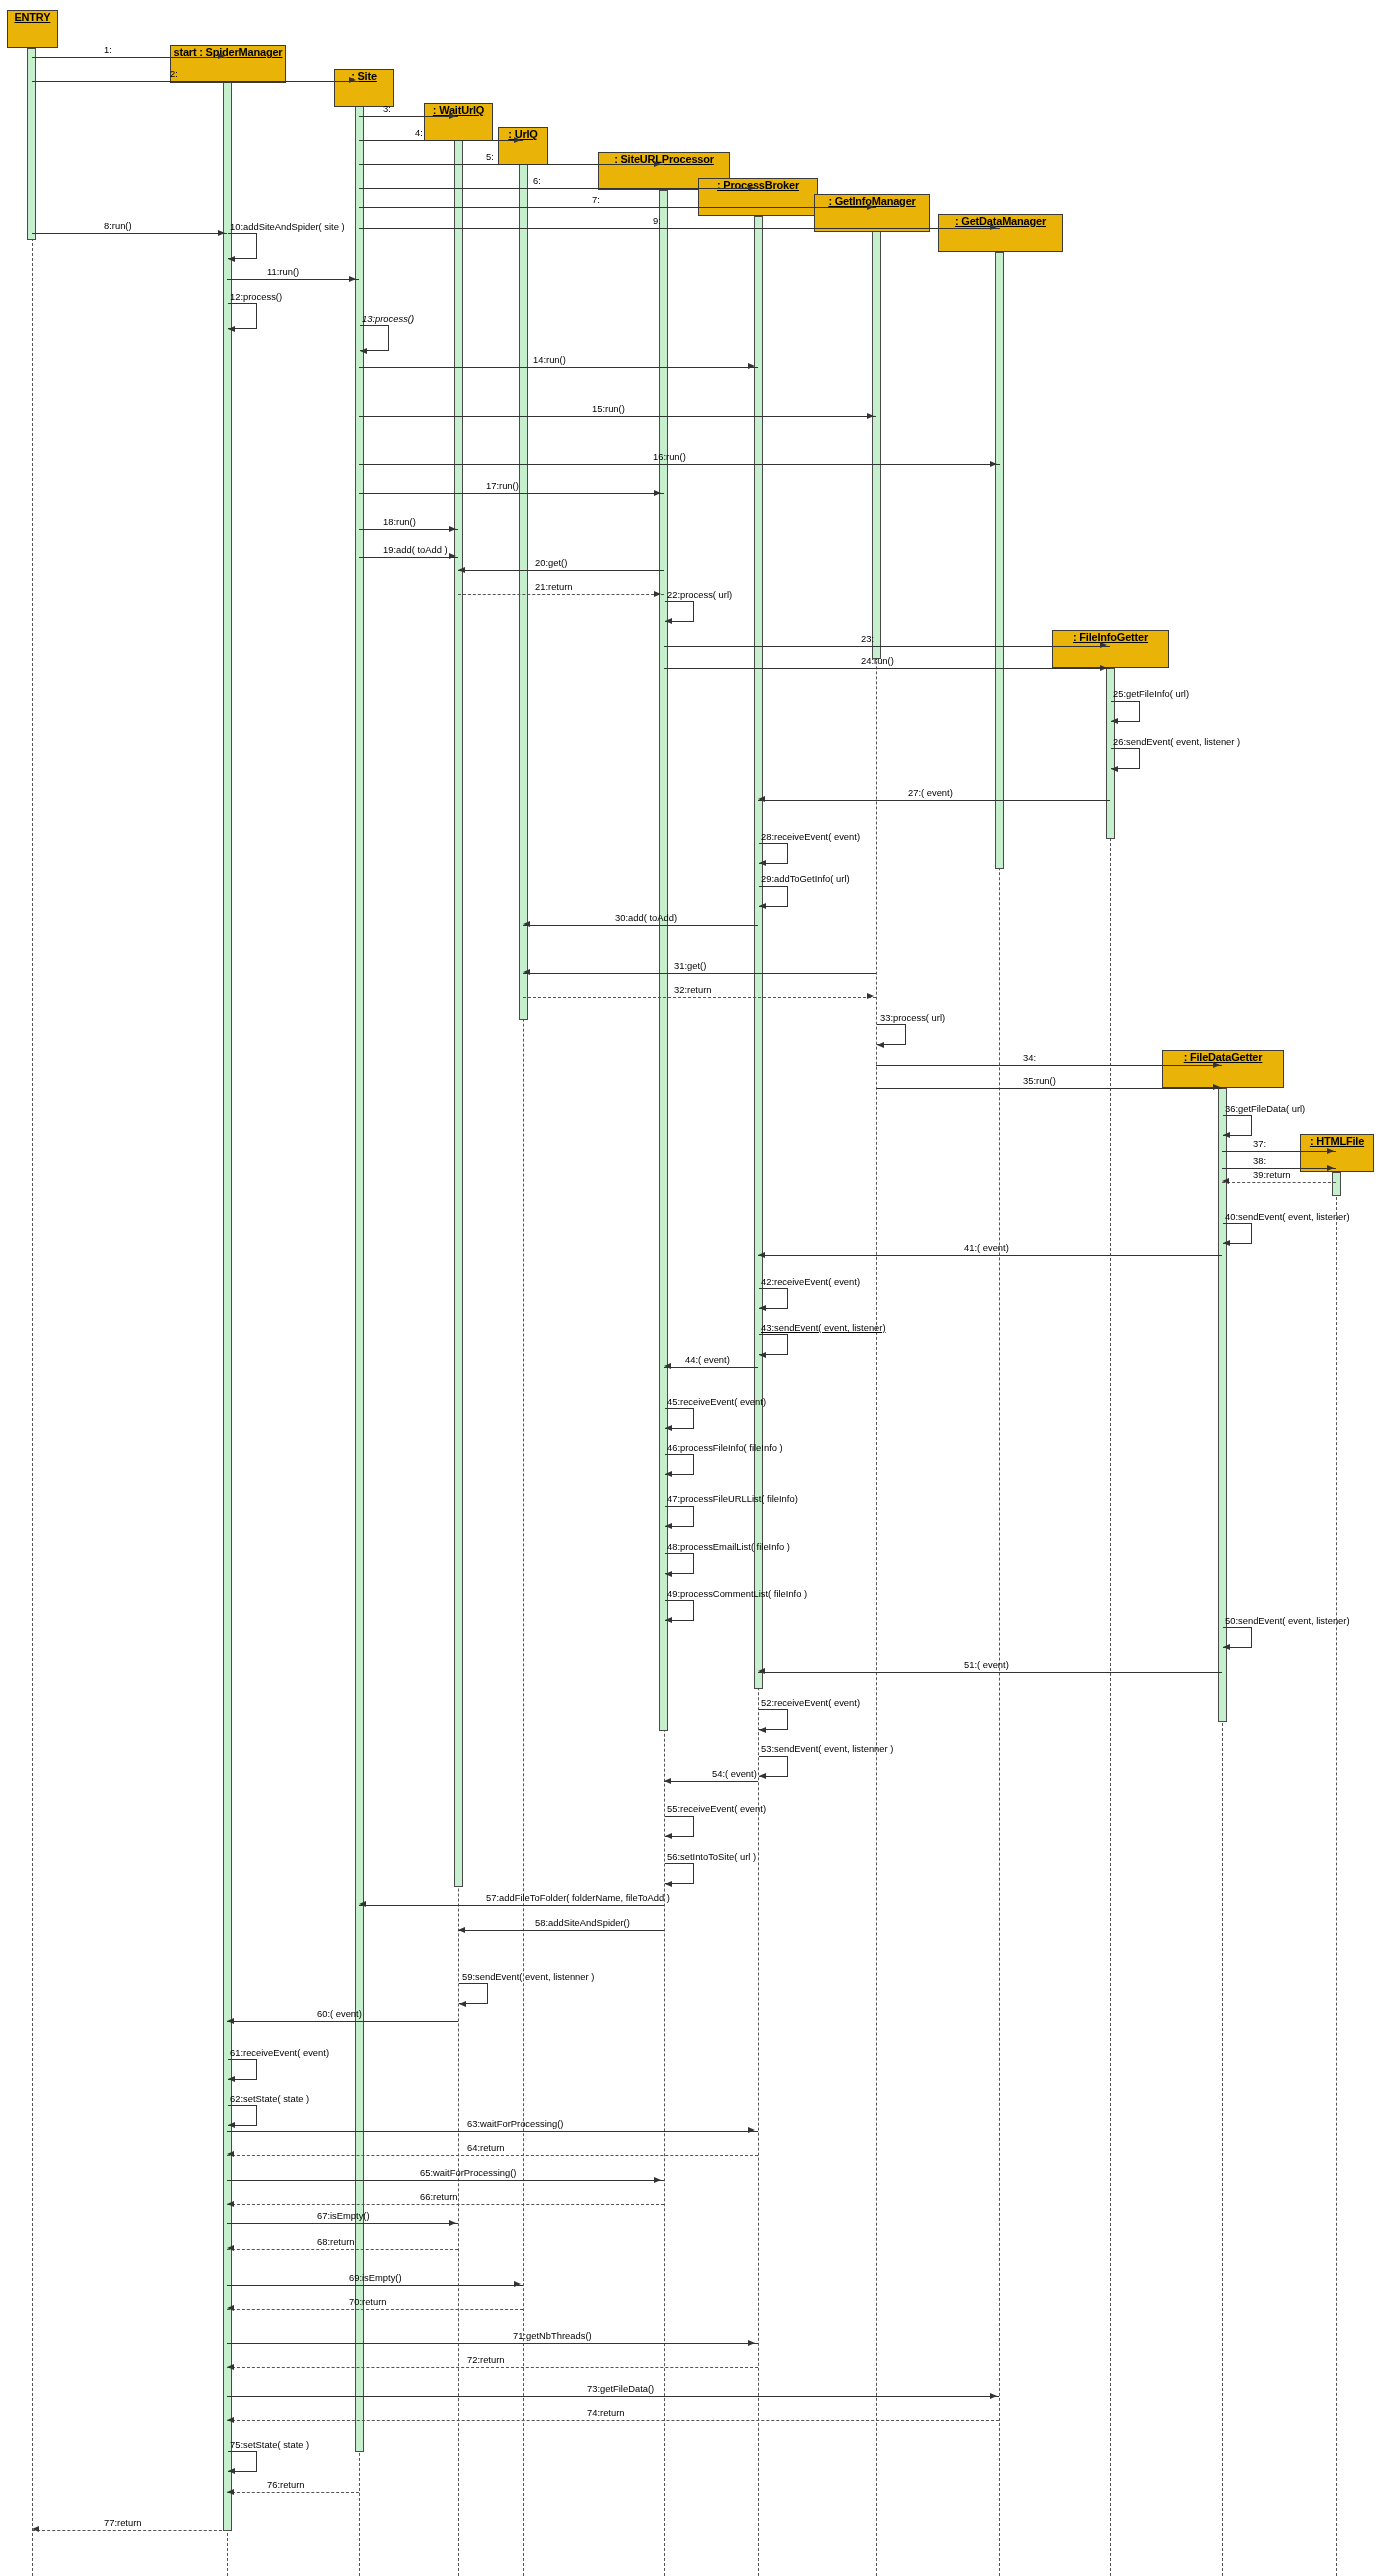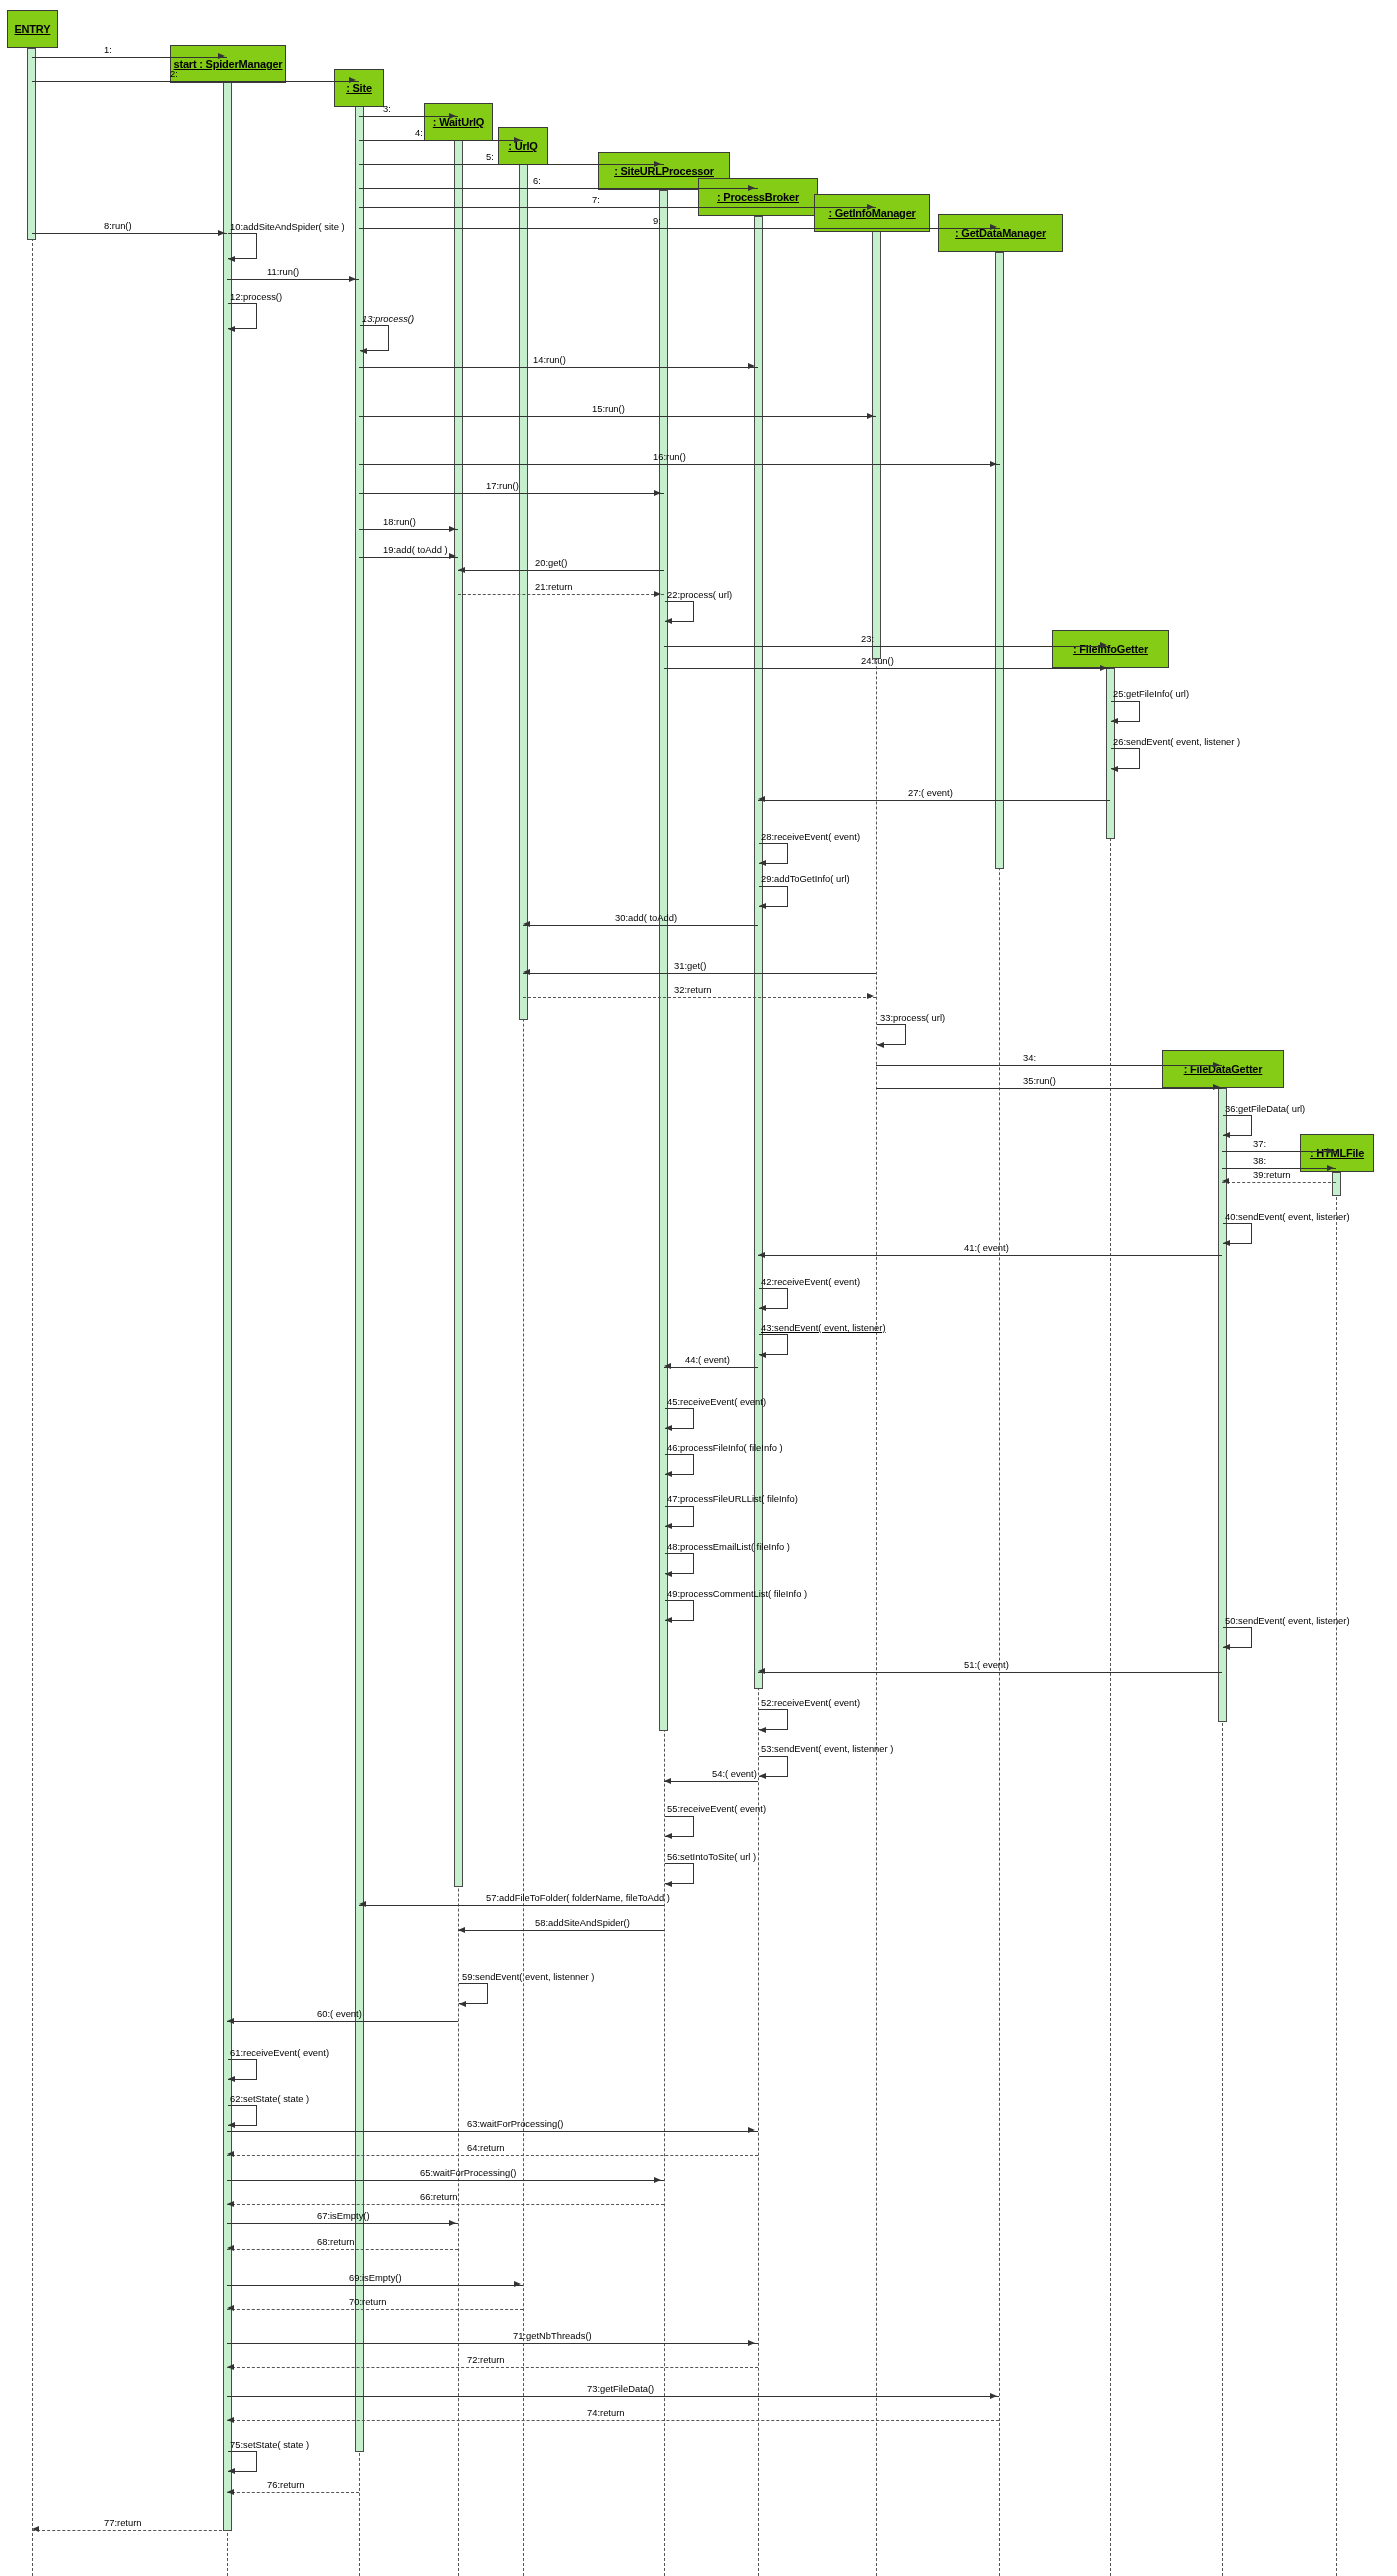--- a/index.html
+++ b/index.html
@@ -1,24 +1,24 @@
 <!DOCTYPE html>
 <html style="font-size:13.7px"><head>
 <meta charset="utf-8">
 <style>
   html,body{margin:0;padding:0;background:#ffffff;}
   body{font-family:"Liberation Sans",sans-serif;}
   #diagram{position:relative;width:1398px;height:2576px;background:#fff;overflow:hidden;}
 
   .obj-box{
     position:absolute;
-    background:#84cc16;
+    background:#eab308;
     border:0.9px solid #3a3a3a;
     box-sizing:border-box;
-    display:flex;align-items:center;justify-content:center;
+    display:flex;justify-content:center;
     font-size:11px;color:#000;
     white-space:nowrap;
     padding:0 5.1px;
   }
   .obj-box span{text-decoration:underline;font-weight:bold;letter-spacing:-0.2px;}
 
   .lifeline{
     position:absolute;
     width:0;
     border-left:0.9px dashed #555;
@@ -80,21 +80,21 @@
     <div class="activation" style="left: 995px; top: 252px; height: 617px;"></div>
     <div class="activation" style="left: 1106px; top: 668px; height: 171px;"></div>
     <div class="activation" style="left: 1218px; top: 1088px; height: 634px;"></div>
     <div class="activation" style="left: 1332px; top: 1172px; height: 24px;"></div>
     <div class="obj-box" style="left: 6.9px; top: 10.3px; width: 51px; height: 38px;">
       <span>ENTRY</span>
     </div>
     <div class="obj-box" style="left: 170px; top: 45px; width: 116px; height: 38px;">
       <span>start : SpiderManager</span>
     </div>
-    <div class="obj-box" style="left: 334px; top: 69px; width: 50px; height: 38px;">
+    <div class="obj-box" style="left: 334px; top: 69px; width: 60px; height: 38px;">
       <span>: Site</span>
     </div>
     <div class="obj-box" style="left: 424px; top: 103px; width: 69px; height: 38px;">
       <span>: WaitUrlQ</span>
     </div>
     <div class="obj-box" style="left: 498px; top: 127px; width: 50px; height: 38px;">
       <span>: UrlQ</span>
     </div>
     <div class="obj-box" style="left: 598px; top: 152px; width: 132px; height: 38px;">
       <span>: SiteURLProcessor</span>

